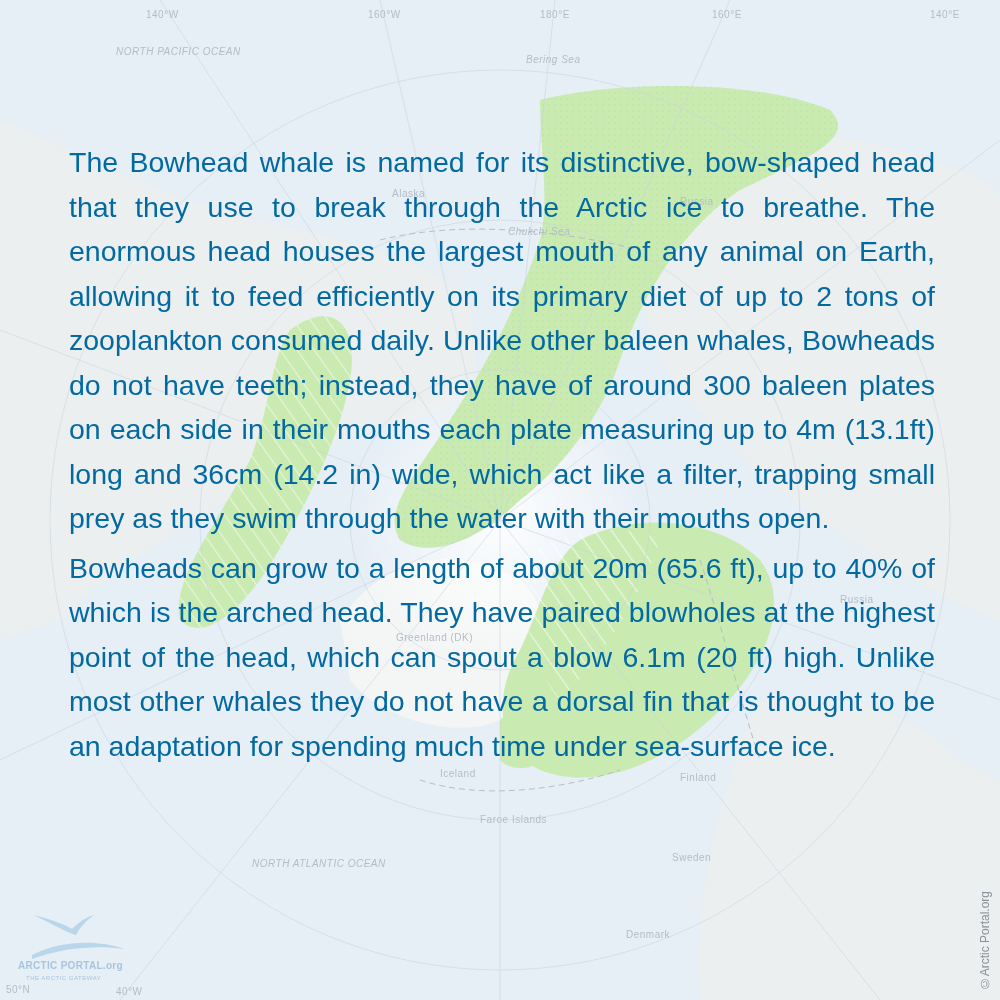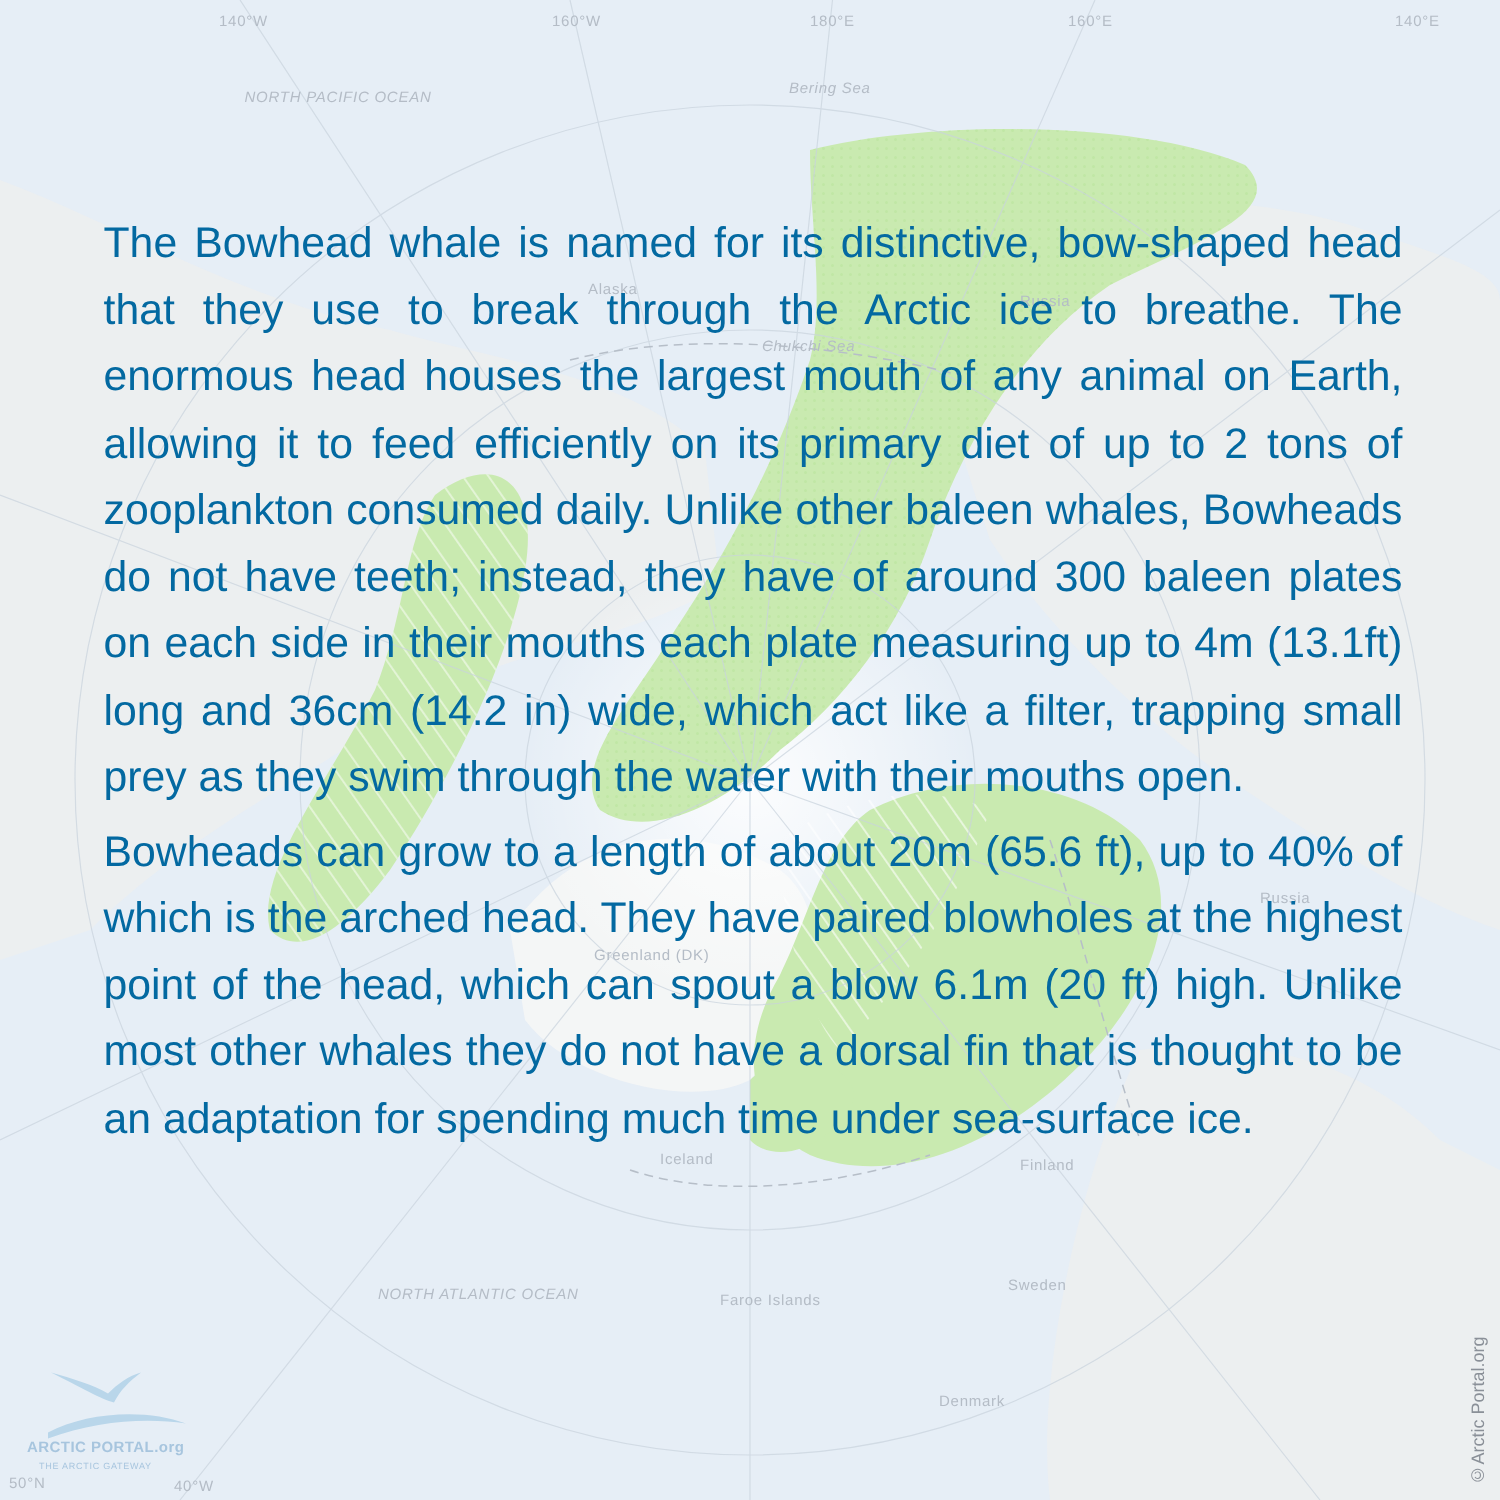--- a/index.html
+++ b/index.html
@@ -96,30 +96,30 @@
       <path d="M420,780 C480,800 560,790 620,770"></path>
       <path d="M700,560 C720,620 740,700 760,760"></path>
     </g>
   </svg>
 
   <span class="map-label plain" style="left:146px; top:9px;">140°W</span>
   <span class="map-label plain" style="left:368px; top:9px;text-align:right;">160°W</span>
   <span class="map-label plain" style="left:540px; top:9px;">180°E</span>
   <span class="map-label plain" style="left:712px; top:9px;">160°E</span>
   <span class="map-label plain" style="left:930px; top:9px;">140°E</span>
-  <span class="map-label" style="left:116px; top:60px;margin-left:47px;">NORTH PACIFIC OCEAN</span>
+  <span class="map-label" style="left:116px; top:46px;">NORTH PACIFIC OCEAN</span>
   <span class="map-label" style="left:526px; top:54px;text-align:center;">Bering Sea</span>
   <span class="map-label plain" style="left:392px; top:188px;">Alaska</span>
   <span class="map-label plain" style="left:680px; top:196px;">Russia</span>
   <span class="map-label" style="left:508px; top:226px;">Chukchi Sea</span>
   <span class="map-label plain" style="left:396px; top:632px;">Greenland (DK)</span>
   <span class="map-label plain" style="left:840px; top:594px;">Russia</span>
   <span class="map-label plain" style="left:440px; top:768px;">Iceland</span>
   <span class="map-label plain" style="left:680px; top:772px;">Finland</span>
-  <span class="map-label plain" style="left:480px; top:862px;">Faroe Islands</span>
+  <span class="map-label plain" style="left:480px; top:814px;">Faroe Islands</span>
   <span class="map-label plain" style="left:672px; top:852px;">Sweden</span>
   <span class="map-label plain" style="left:626px; top:902px;margin-top:27px;">Denmark</span>
   <span class="map-label" style="left:240px; top:858px;margin-left:12px;">NORTH ATLANTIC OCEAN</span>
   <span class="map-label plain" style="left:6px; top:984px;">50°N</span>
   <span class="map-label plain" style="left:116px; top:986px;">40°W</span>
 </div>
 
 <div class="content">
 
   <div class="body-text">

